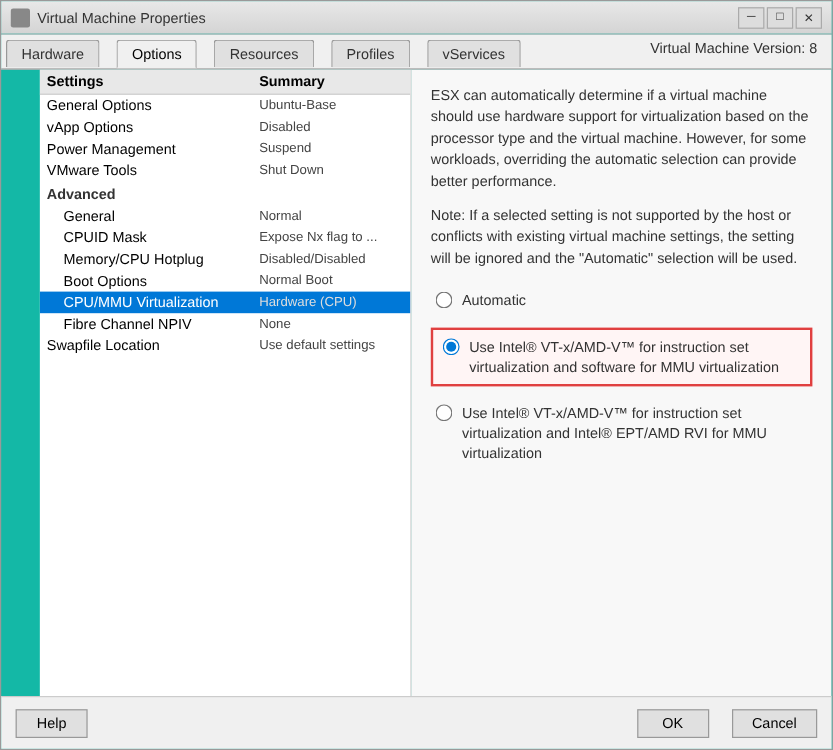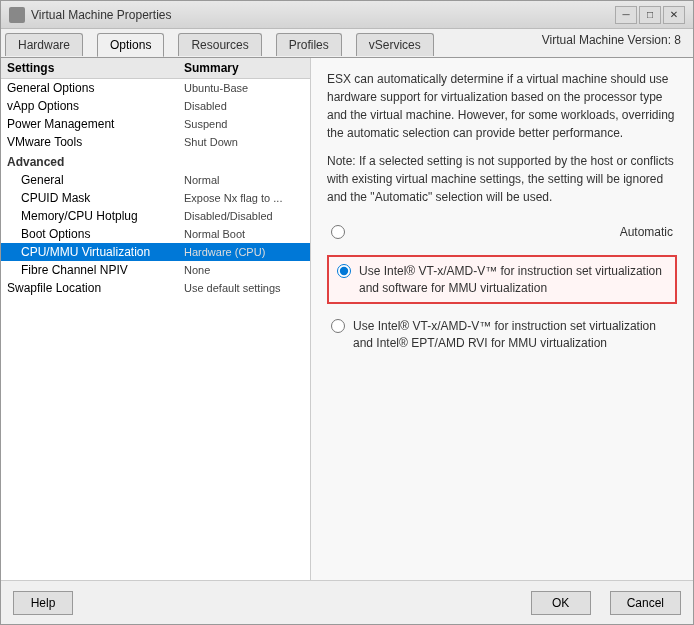--- a/index.html
+++ b/index.html
@@ -99,20 +99,21 @@
       align-items: flex-start;
       position: relative;
       width: 100%;
       gap: 12px;
     }
 
     .main-content {
       display: flex;
       flex: 1;
       overflow: hidden;
+      margin-left: 32px;
     }
 
     .left-panel {
       width: 310px;
       flex-shrink: 0;
       background: white;
       border-right: 1px solid #ccc;
       overflow-y: auto;
     }
 
@@ -164,21 +165,20 @@
 
     .radio-section {
       margin-top: 16px;
     }
 
     .radio-option {
       display: flex;
       align-items: flex-start;
       margin-bottom: 12px;
       padding: 2px 4px;
-      justify-content: space-between;
     }
     .radio-option.highlighted {
       border: 2px solid #e04040;
       background: #fff5f5;
       padding: 6px 8px;
       margin-bottom: 12px;
     }
 
     .radio-input {
       width: 14px;

